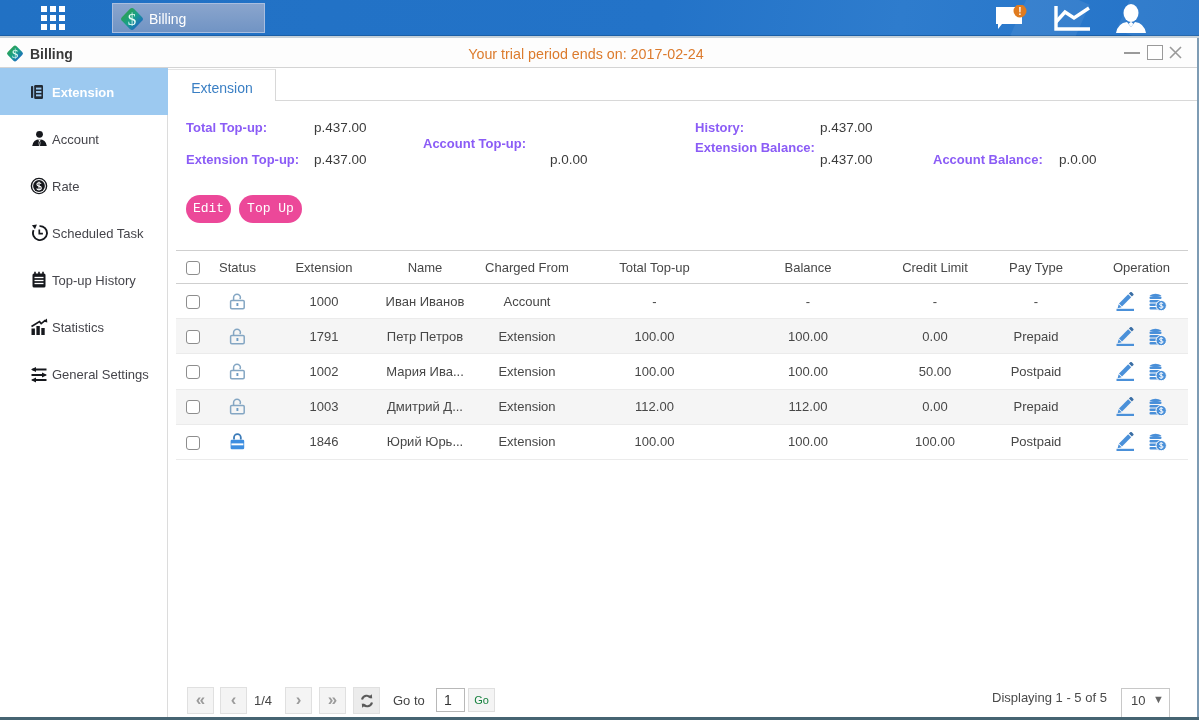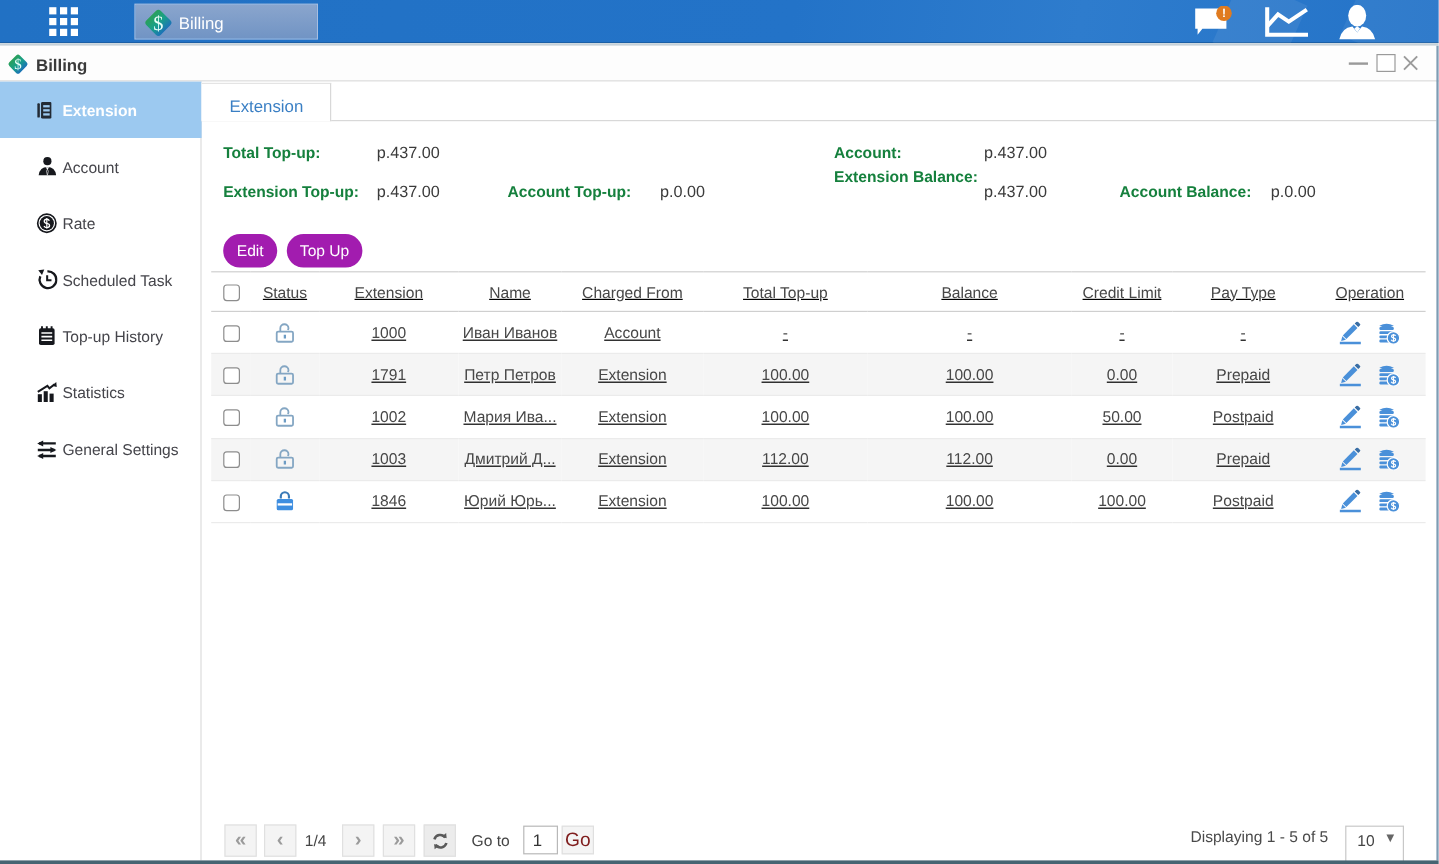--- a/index.html
+++ b/index.html
@@ -29,28 +29,28 @@
   .mitem .txt { position:absolute; left:52px; top:17px; font-size:13px; color:#45454b; }
   .mitem.sel { background:#9cc9f0; }
   .mitem.sel .txt { color:#fff; }
   .micon { position:absolute; left:30px; top:14.5px; width:18px; height:18px; }
 
   
   #tabbar { left:168px; top:68px; width:1029px; height:33px; background:#fff; border-bottom:1px solid #d8d8d8; }
   #acttab { left:168px; top:69px; width:108px; height:32px; background:#fff; border-right:1px solid #d8d8d8; border-top:1px solid #e4e4e4; z-index:2; }
   #acttab span { position:absolute; left:0; width:108px; text-align:center; top:10px; font-size:14px; color:#3a7fc4; }
 
-  .slabel { position:absolute; font-size:13px; font-weight:bold; color:#15803d; }
+  .slabel { position:absolute; font-size:13px; font-weight:bold; color:#8b5cf6; }
   .sval { position:absolute; font-size:13.5px; color:#3b3b3b; }
 
-  .btn { position:absolute; top:195px; height:28px; background:#a21caf; color:#fff; font-size:13px;
-     border-radius:14px; text-align:center; line-height:28px; }
-
-  
-  #tbl { left:176px; top:226px; width:1012px;text-decoration:underline; }
+  .btn { position:absolute; top:195px; height:28px; background:#ec4899; color:#fff; font-size:13px;
+     border-radius:14px; text-align:center; line-height:28px;font-family:Liberation Mono, monospace; }
+
+  
+  #tbl { left:176px; top:250px; width:1012px; }
   table { border-collapse:collapse; table-layout:fixed; width:1012px; font-size:13px; color:#474747; }
   thead td { height:33px; border-top:1px solid #cfcfcf; border-bottom:1px solid #cfcfcf; font-size:13px; color:#474747; text-align:center; }
   tbody td { height:35.2px; border-bottom:1px solid #ebebeb; text-align:center; }
   tbody tr.alt { background:#f5f5f5; }
   .cb { display:inline-block; width:14px; height:14px; border:1px solid #8d8d8d; border-radius:3px; background:#fff; vertical-align:middle; }
 
   
   .pgbtn { position:absolute; top:687px; width:27px; height:27px; background:#f4f4f4; border:1px solid #e0e0e0; text-align:center; color:#9b9b9b; font-size:17px; line-height:24px; font-weight:bold; }
   #pginfo { position:absolute; top:690px; left:992px; font-size:13px; color:#4a4a4a; }
   #ddown { position:absolute; top:688px; left:1121px; width:49px; height:34px; border:1px solid #c8c8c8; background:#fff; }
@@ -105,20 +105,21 @@
   <path d="M4 29 q2 -10 11 -11 l4 5 l4 -5 q9 1 11 11 z" fill="#fff"></path>
   <path d="M19 23 l-2.4 -3.2 l2.4 -2 l2.4 2 z" fill="#fff"></path>
 </svg>
 
 <div class="abs" id="titlebar">
   <svg style="position:absolute;left:5px;top:8px" width="20" height="19" viewBox="0 0 26 26">
     <rect x="4.5" y="4.5" width="17" height="17" rx="3" transform="rotate(45 13 13)" fill="url(#dg)"></rect>
     <text x="13" y="19" font-size="17" fill="#e8fff8" text-anchor="middle" font-family="Liberation Serif">$</text>
   </svg>
   <div class="t">Billing</div>
+  <div id="trial">Your trial period ends on: 2017-02-24</div>
   <div style="position:absolute;left:1124px;top:16px;width:16px;height:2px;background:#9a9a9a;"></div>
   <div style="position:absolute;left:1147px;top:9px;width:16px;height:15px;border:1.5px solid #9a9a9a;background:#fff;"></div>
   <svg style="position:absolute;left:1168px;top:9px" width="15" height="15" viewBox="0 0 15 15">
       <path d="M2 2 L13 13 M13 2 L2 13" stroke="#9a9a9a" stroke-width="1.6"></path>
     </svg>
 </div>
 
 <div class="abs" id="sidebar"></div>
 <div class="mitem sel" style="top:68px;">
   <svg class="micon" style="left:31px;top:16.5px;width:12px;height:14px" viewBox="0 0 12 14">
@@ -204,26 +205,26 @@
   <div class="txt">General Settings</div>
 </div>
 
 <div class="abs" id="tabbar"></div>
 <div class="abs" id="acttab">
     <span>Extension</span>
   </div>
 
 <div class="slabel" style="left:186px;top:120px;">Total Top-up:</div>
 <div class="sval" style="left:314px;top:120px;">p.437.00</div>
-<div class="slabel" style="left:695px;top:120px;">Account:</div>
+<div class="slabel" style="left:695px;top:120px;">History:</div>
 <div class="sval" style="left:820px;top:120px;">p.437.00</div>
 
 <div class="slabel" style="left:186px;top:152px;">Extension Top-up:</div>
 <div class="sval" style="left:314px;top:152px;">p.437.00</div>
-<div class="slabel" style="left:423px;top:152px;">Account Top-up:</div>
+<div class="slabel" style="left:423px;top:136px;">Account Top-up:</div>
 <div class="sval" style="left:550px;top:152px;">p.0.00</div>
 <div class="slabel" style="left:695px;top:140px;">Extension Balance:</div>
 <div class="sval" style="left:820px;top:152px;">p.437.00</div>
 <div class="slabel" style="left:933px;top:152px;">Account Balance:</div>
 <div class="sval" style="left:1059px;top:152px;">p.0.00</div>
 
 <div class="btn" style="left:186px;width:45px;">Edit</div>
 <div class="btn" style="left:239px;width:63px;">Top Up</div>
 
 <div class="abs" id="tbl">
@@ -454,20 +455,20 @@
 <div class="pgbtn" style="left:319px;">»</div>
 <div class="pgbtn" style="left:353px;background:#ececec;">
   <svg width="16" height="16" viewBox="0 0 16 16" style="margin-top:5px">
     <path d="M3 6.5 A 5 5 0 0 1 12 5" fill="none" stroke="#5a5a5a" stroke-width="2.1"></path>
     <path d="M13 9.5 A 5 5 0 0 1 4 11" fill="none" stroke="#5a5a5a" stroke-width="2.1"></path>
     <path d="M12.8 1.2 l0.4 4.4 l-4.2 -1.4 z" fill="#5a5a5a"></path>
     <path d="M3.2 14.8 l-0.4 -4.4 l4.2 1.4 z" fill="#5a5a5a"></path>
   </svg></div>
 <div class="abs" style="left:393px;top:693px;font-size:13px;color:#444;">Go to</div>
 <div class="abs" style="left:436px;top:688px;width:29px;height:24px;border:1px solid #b8b8b8;background:#fff;font-size:14px;color:#333;padding:3px 0 0 7px;">1</div>
-<div class="abs" style="left:468px;top:688px;width:27px;height:24px;background:#f4f4f4;border:1px solid #dfdfdf;text-align:center;font-size:16px;color:#7f1d1d;line-height:23px;">Go</div>
+<div class="abs" style="left:468px;top:688px;width:27px;height:24px;background:#f4f4f4;border:1px solid #dfdfdf;text-align:center;font-size:11px;color:#15803d;line-height:23px;">Go</div>
 <div id="pginfo">Displaying 1 - 5 of 5</div>
 <div class="abs" id="ddown">
   <span style="position:absolute;left:9px;top:4px;font-size:13px;color:#444;">10</span>
   <span style="position:absolute;right:5px;top:4px;font-size:11px;color:#666;">▼</span>
 </div>
 <div class="abs" id="rightedge"></div>
 <div class="abs" id="bottombar"></div>
 
 </body></html>

